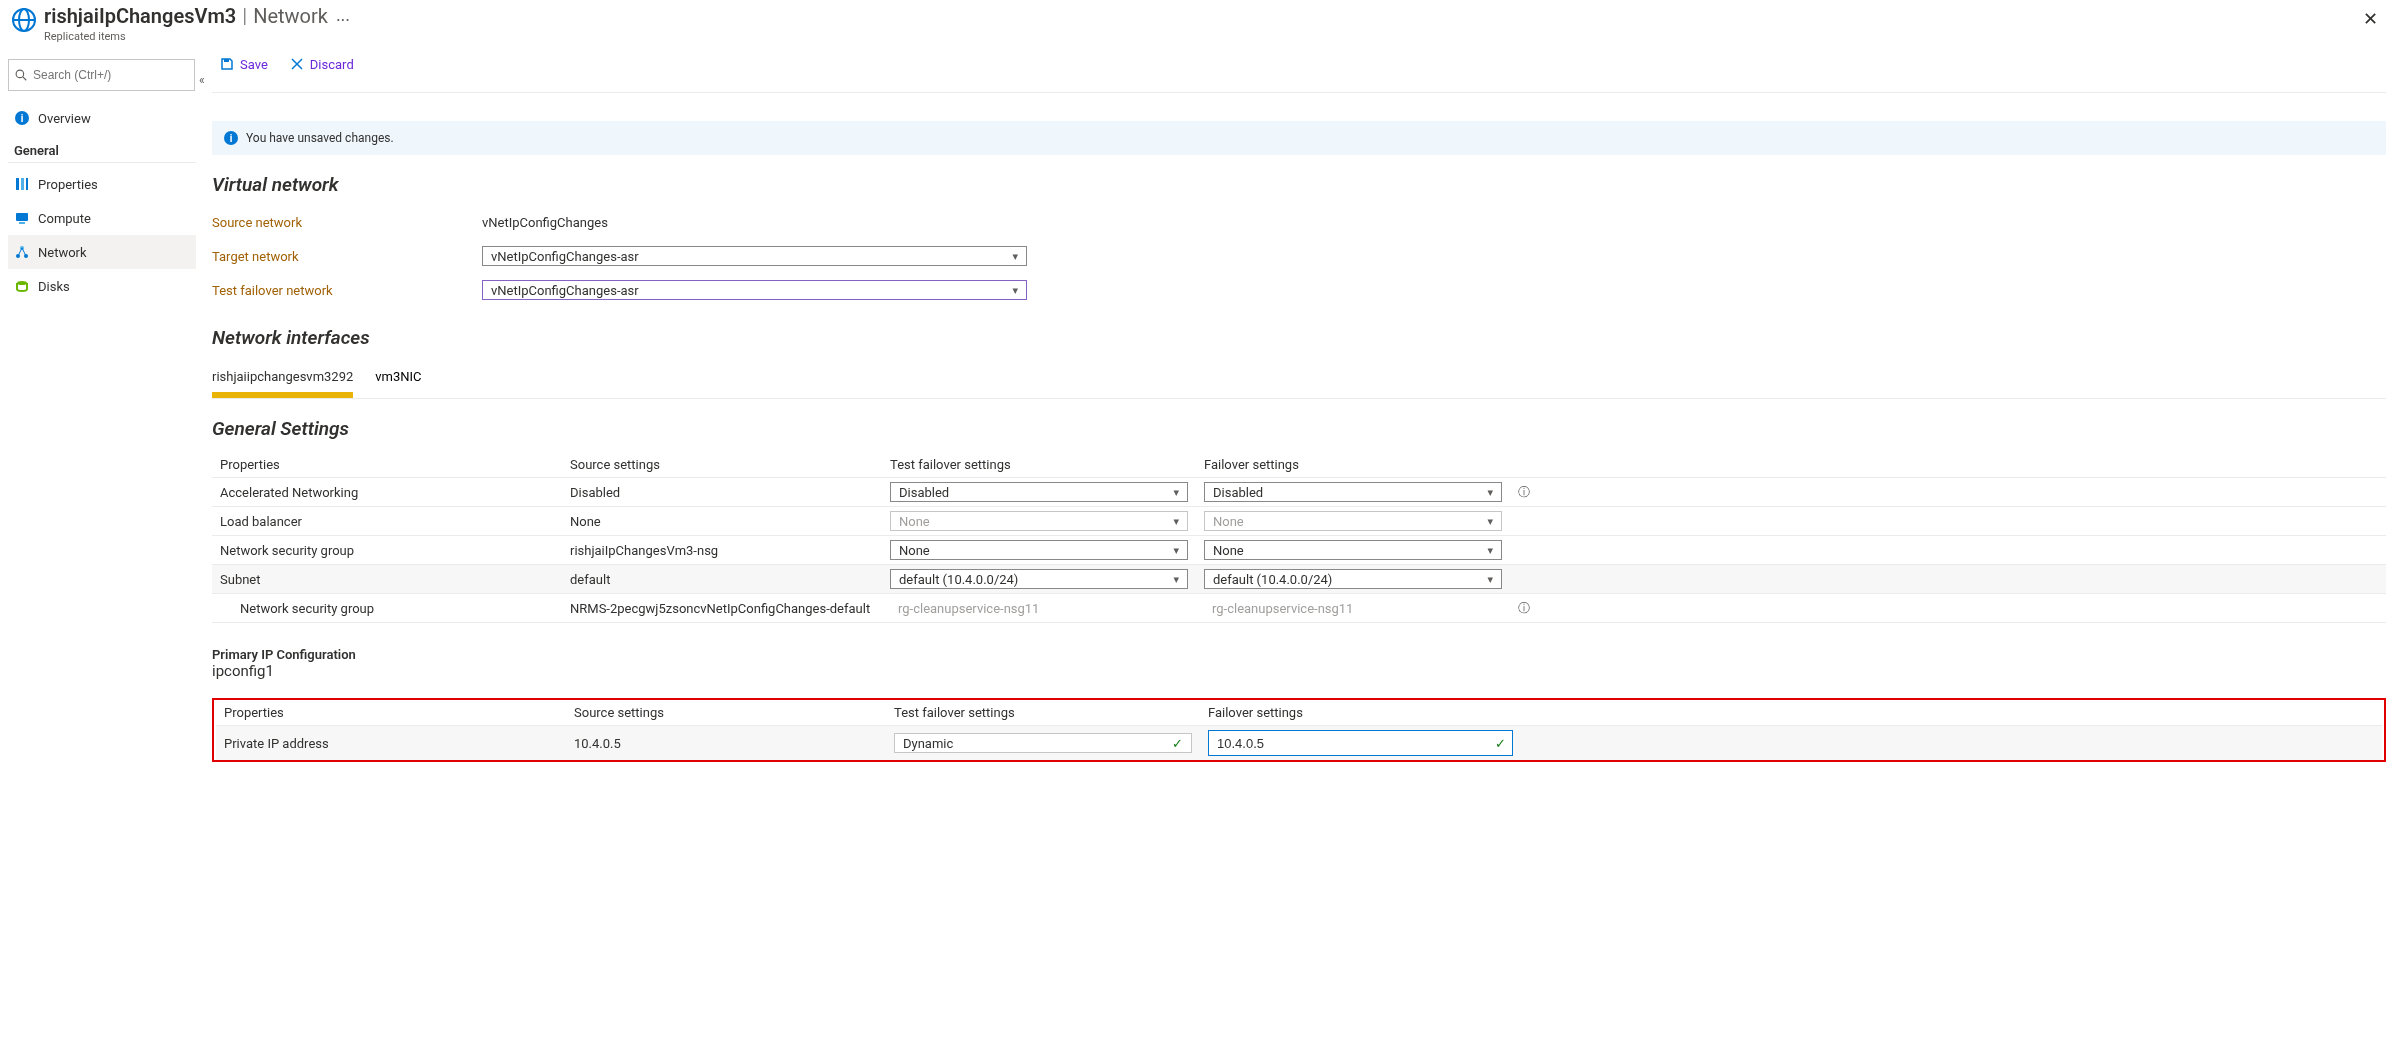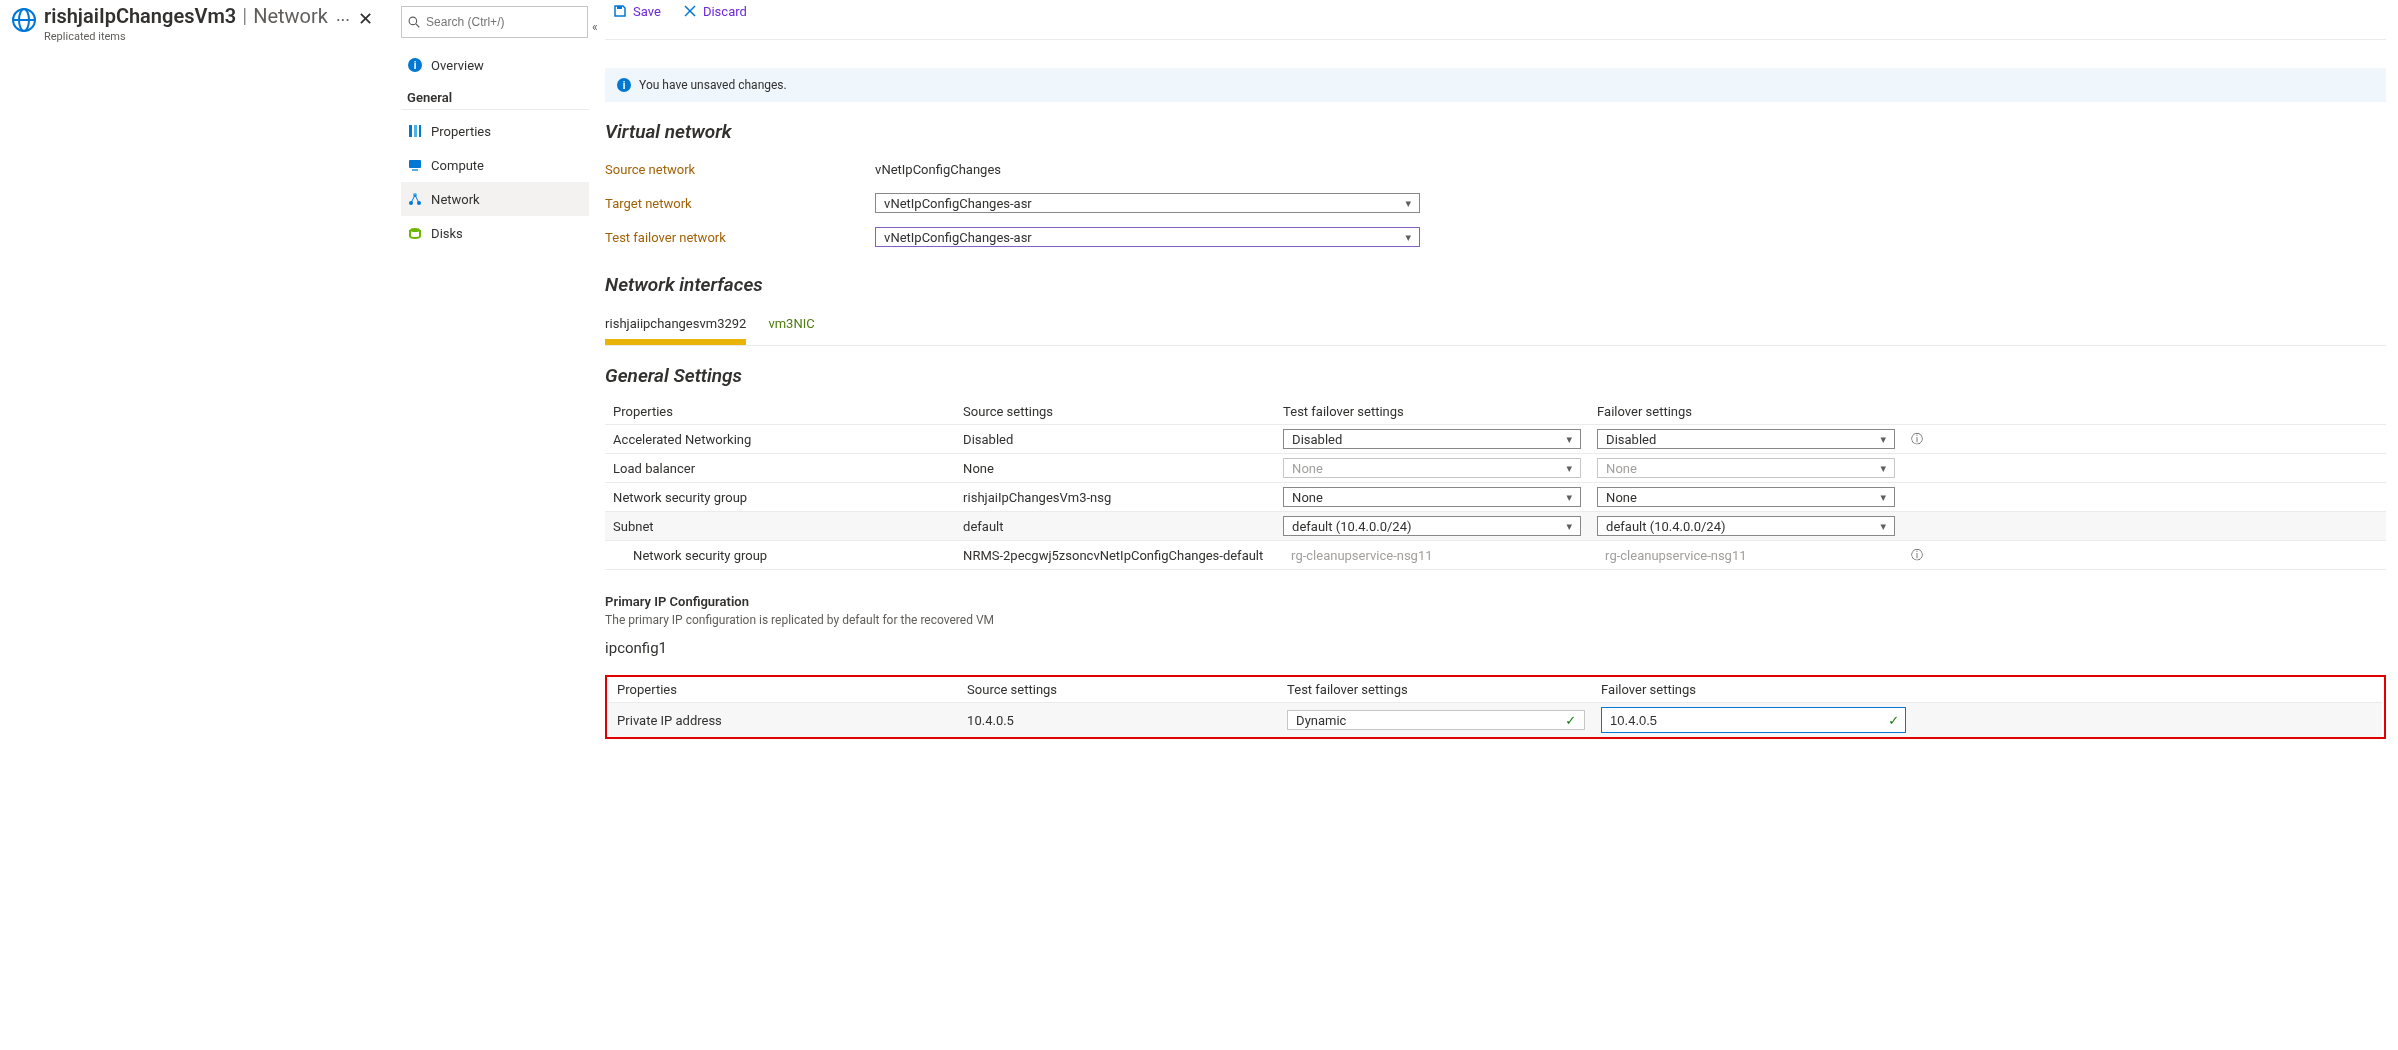--- a/index.html
+++ b/index.html
@@ -2,21 +2,21 @@
 <html><head>
 <meta charset="utf-8">
 <style>
   * { box-sizing: border-box; margin: 0; padding: 0; }
   body {
     font-family: "Segoe UI", -apple-system, BlinkMacSystemFont, Roboto, "Helvetica Neue", sans-serif;
     font-size: 13px;
     color: #323130;
     background: #ffffff;
   }
-  .page { display: flex; flex-direction: row; width: 100%; }
+  .page { display: flex; flex-direction: column; width: 100%; }
   .header {
     display: flex; align-items: flex-start; padding: 4px 12px 10px 12px;
   }
   .header-icon {
     width: 24px; height: 24px; margin-right: 8px; margin-top: 4px;
     display: inline-flex; align-items: center; justify-content: center;
   }
   .header-title { display: flex; flex-direction: column; }
   .header-title .top-line { display: flex; align-items: baseline; gap: 6px; }
   .header-title .name { font-size: 20px; font-weight: 600; }
@@ -84,21 +84,21 @@
   .kv-row .val.wide { max-width: 545px; }
   .dropdown {
     display: flex; align-items: center; justify-content: space-between;
     height: 20px; border: 1px solid #8a8886; padding: 0 8px; font-size: 13px;
     background: #fff; cursor: pointer;
   }
   .dropdown.focused { border-color: #8661c5; }
   .dropdown.disabled { border-color: #c8c6c4; color: #a19f9d; background: #fff; cursor: default;}
   .dropdown .chev { color: #605e5c; font-size: 11px; }
   .nic-tabs { display: flex; gap: 22px; border-bottom: 1px solid #edebe9; margin: 14px 0 18px 0; }
-  .nic-tab { padding: 6px 0 8px 0; font-size: 13px; color: #4d7c0f; cursor: pointer; }
+  .nic-tab { padding: 6px 0 8px 0; font-size: 13px; color: #000000; cursor: pointer; }
   .nic-tab.selected { color: #323130; font-weight: 400; border-bottom: 6px solid #eab308; }
   .nic-tab.selected span { color:#323130; }
   .grid {
     margin-top: 6px;
   }
   .grid-head, .grid-row {
     display: grid;
     grid-template-columns: 350px 320px 314px 314px 26px;
     align-items: center;
     min-height: 26px;
@@ -369,21 +369,20 @@
           <div class="cell">
             <div class="dropdown disabled" style="border:none;">
               <span>rg-cleanupservice-nsg11</span>
             </div>
           </div>
           <div class="cell"><span class="info-icn">ⓘ</span></div>
         </div>
       </div>
 
       <div class="sub-h">Primary IP Configuration</div>
-      <div class="sub-desc">The primary IP configuration is replicated by default for the recovered VM</div>
       <div class="ipname">ipconfig1</div>
 
       <div class="highlight-box">
       <div class="grid" style="margin-top:0;">
         <div class="grid-head">
           <div class="cell">Properties</div>
           <div class="cell">Source settings</div>
           <div class="cell">Test failover settings</div>
           <div class="cell">Failover settings</div>
           <div class="cell"></div>

